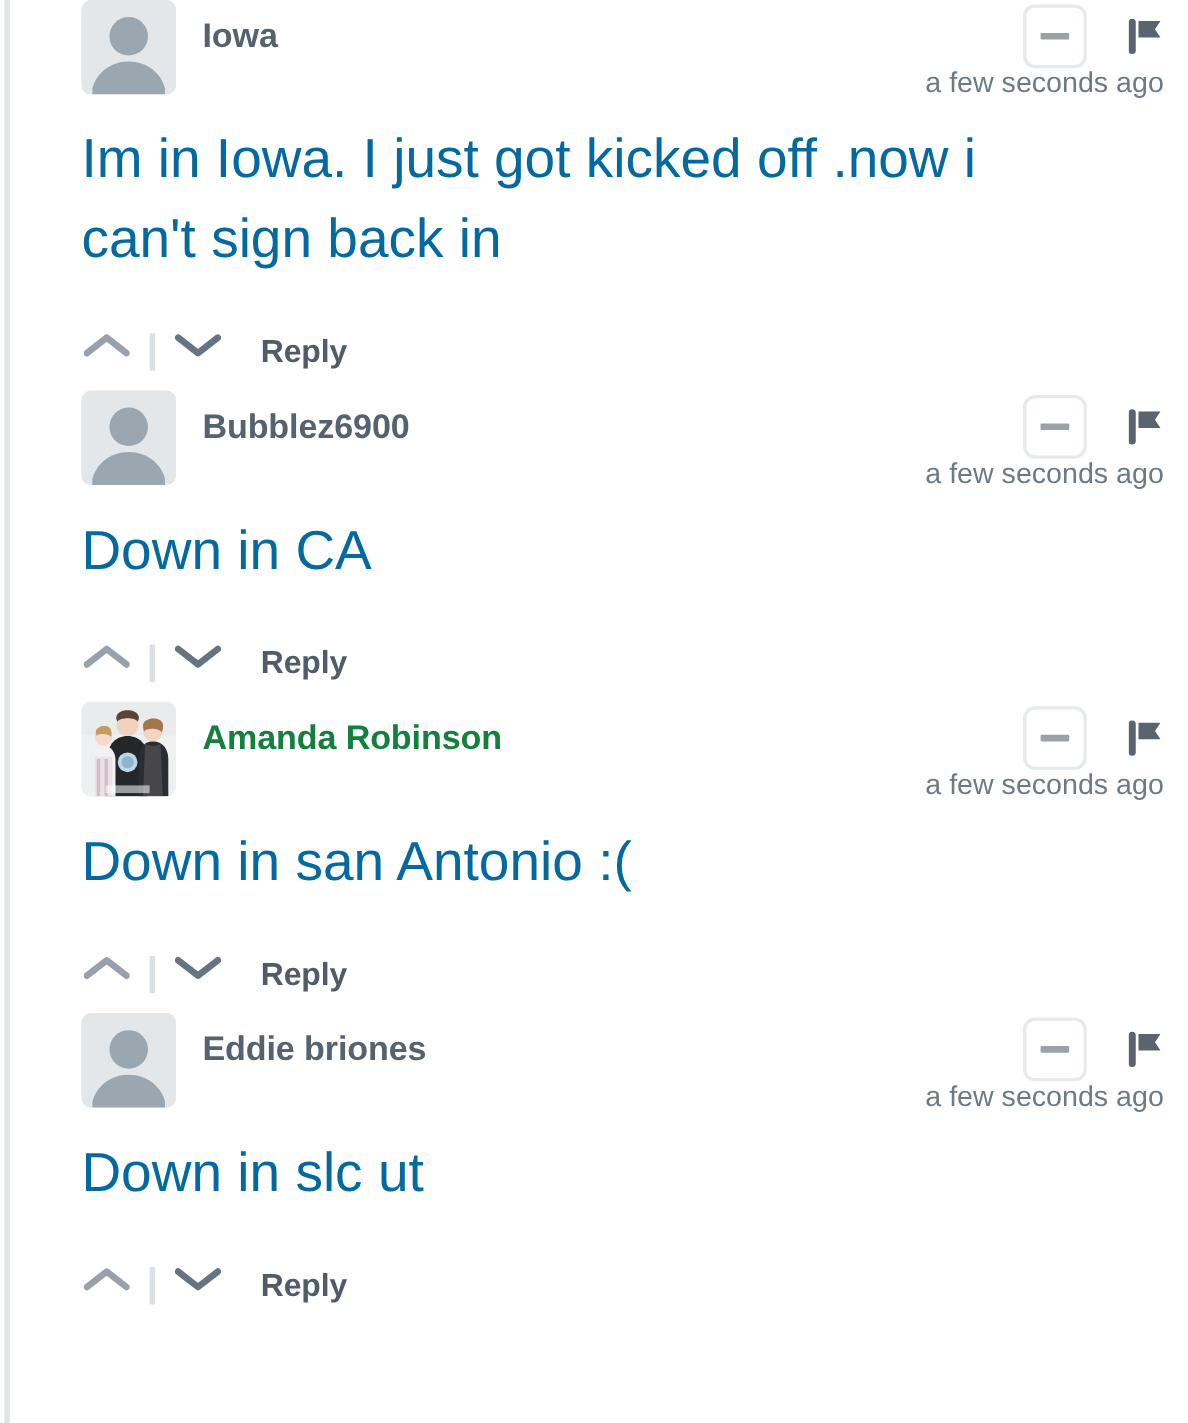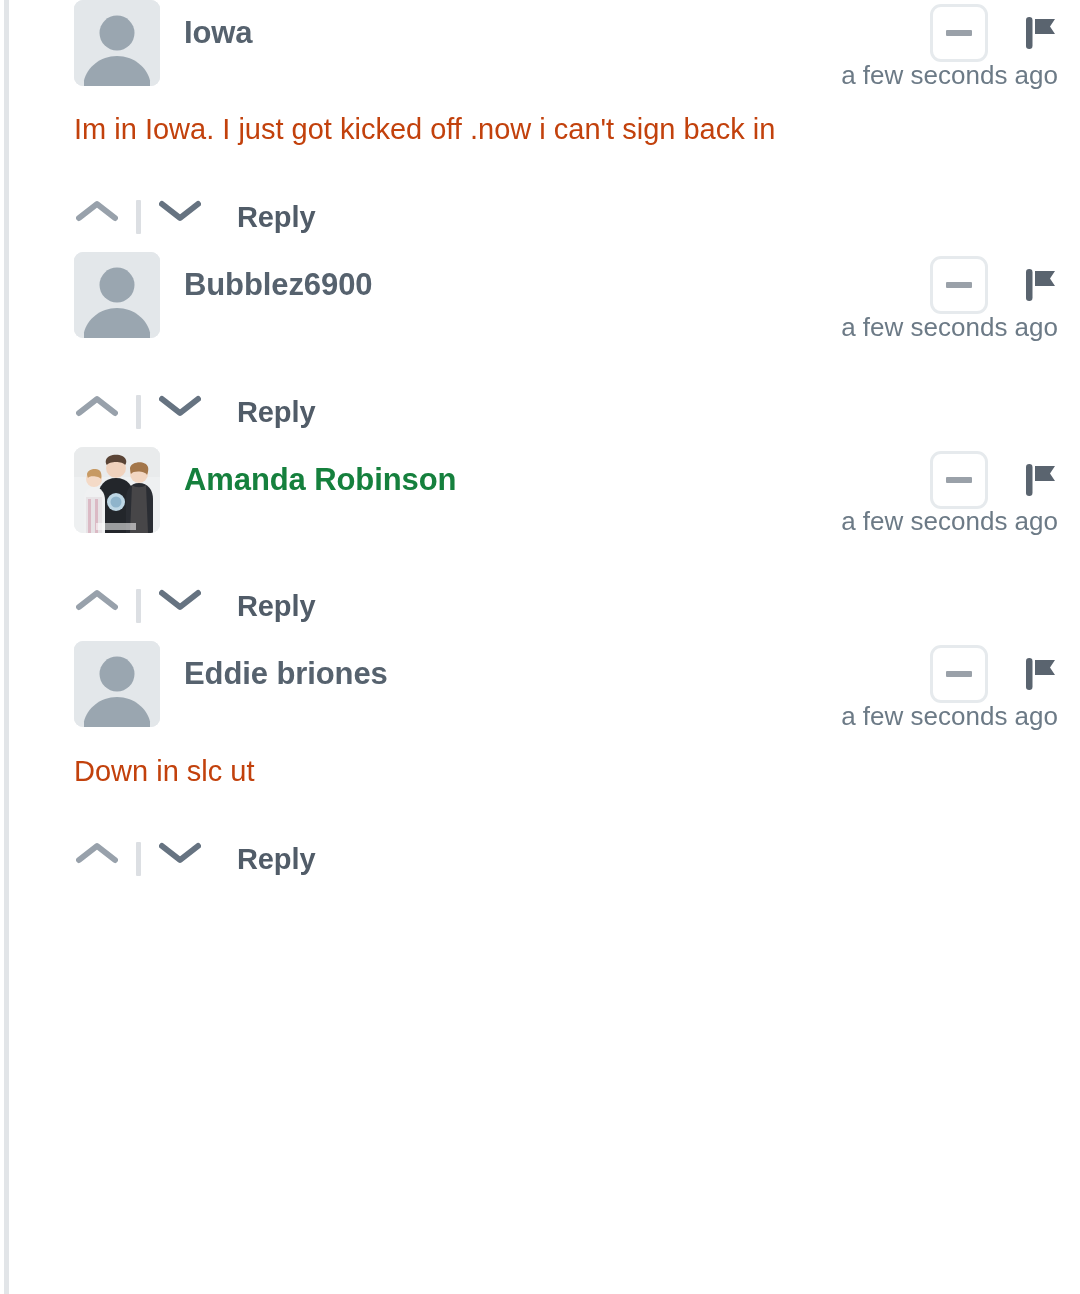--- a/index.html
+++ b/index.html
@@ -116,23 +116,23 @@
     height: 40px;
     display: flex;
     align-items: center;
     justify-content: center;
     cursor: pointer;
   }
   .flag-btn svg { display: block; }
 
   
   .c-body {
-    font-size: 29px;
+    font-size: 50px;
     line-height: 1.45;
-    color: #c2410c;
+    color: #0369a1;
     margin: 16px 0 0 0;
     padding-right: 80px;
     font-weight: normal;
     word-wrap: break-word;
   }
 
   
   .c-foot {
     display: flex;
     align-items: flex-end;
@@ -243,20 +243,21 @@
             <span class="bar"></span>
           </button>
           <button class="flag-btn">
             <svg width="30" height="36" viewBox="0 0 30 36" xmlns="http://www.w3.org/2000/svg">
               <rect x="0" y="2" width="6.5" height="32" rx="3.2" fill="#5a646f"></rect>
               <path d="M9 4h20l-5 7.5 5 7.5H9z" fill="#5a646f"></path>
             </svg>
           </button>
         </div>
       </div>
+      <p class="c-body">Down in CA</p>
       <div class="c-foot">
         <button class="vote-btn">
           <span>
             <svg width="42" height="26" viewBox="0 0 42 26" xmlns="http://www.w3.org/2000/svg">
               <path d="M3 20 L21 6 L39 20" fill="none" stroke="#98a1ab" stroke-width="6" stroke-linecap="round" stroke-linejoin="round"></path>
             </svg>
           </span>
         </button>
         <span class="vote-divider"></span>
         <button class="vote-btn">
@@ -301,20 +302,21 @@
             <span class="bar"></span>
           </button>
           <button class="flag-btn">
             <svg width="30" height="36" viewBox="0 0 30 36" xmlns="http://www.w3.org/2000/svg">
               <rect x="0" y="2" width="6.5" height="32" rx="3.2" fill="#5a646f"></rect>
               <path d="M9 4h20l-5 7.5 5 7.5H9z" fill="#5a646f"></path>
             </svg>
           </button>
         </div>
       </div>
+      <p class="c-body">Down in san Antonio :(</p>
       <div class="c-foot">
         <button class="vote-btn">
           <span>
             <svg width="42" height="26" viewBox="0 0 42 26" xmlns="http://www.w3.org/2000/svg">
               <path d="M3 20 L21 6 L39 20" fill="none" stroke="#98a1ab" stroke-width="6" stroke-linecap="round" stroke-linejoin="round"></path>
             </svg>
           </span>
         </button>
         <span class="vote-divider"></span>
         <button class="vote-btn">

